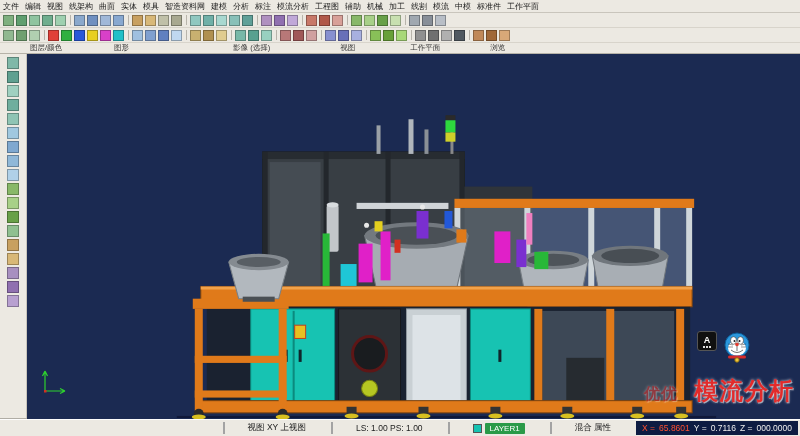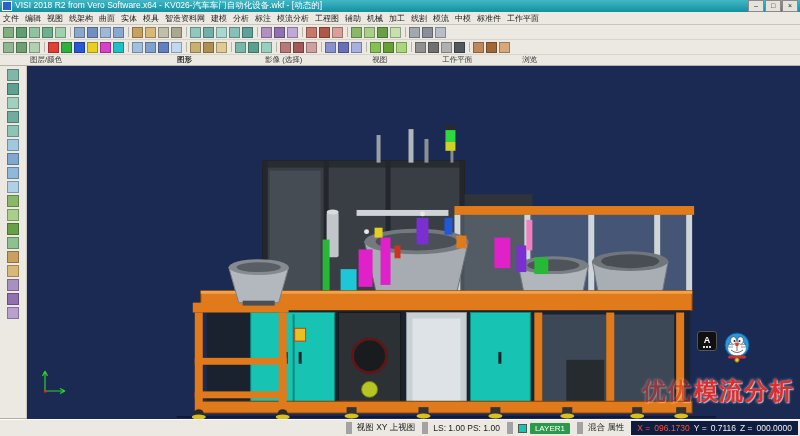--- a/index.html
+++ b/index.html
@@ -22,71 +22,62 @@
   .ticon{width:13px;height:12px;display:flex;align-items:center;justify-content:center;flex:none;}
   .ticon i{width:9px;height:9px;background:var(--c,#aaa);border:1px solid rgba(0,0,0,.28);display:block;}
   .ticon.sep{width:6px;}
   .ticon.sep i{width:1px;height:10px;background:#b8b4ab;border:none;}
 
   
   .labelstrip{height:10px;background:var(--chrome,#ece9e2);display:flex;align-items:center;font-size:7.5px;color:#333;border-bottom:1px solid #b6b2a8;flex:none;}
   .strip-left{margin-left:30px;white-space:nowrap;}
   .strip-items{display:flex;align-items:center;}
   .strip-item{white-space:nowrap;}
-  .strip-item:nth-child(1){margin-left:115px;font-weight:bold;}
-  .strip-item:nth-child(2){margin-left:65px;padding-left:8px;}
+  .strip-item:nth-child(1){margin-left:52px;}
+  .strip-item:nth-child(2){margin-left:96px;padding-left:8px;}
   .strip-item:nth-child(3){margin-left:70px;}
   .strip-item:nth-child(4){margin-left:55px;}
   .strip-item:nth-child(5){margin-left:50px;}
 
   
   .bodyrow{flex:1;display:flex;min-height:0;}
   .left-toolbar{width:26px;background:var(--chrome,#ece9e2);border-right:1px solid #c9c5bc;display:flex;flex-direction:column;align-items:center;padding-top:2px;gap:1px;flex:none;overflow:hidden;}
   .lticon{width:14px;height:13px;display:flex;align-items:center;justify-content:center;flex:none;}
   .lticon i{width:10px;height:10px;background:var(--c,#aaa);border:1px solid rgba(0,0,0,.28);display:block;}
 
   .viewport{flex:1;position:relative;background:var(--viewport_bg,#1b2a52);overflow:hidden;}
   svg.machine{position:absolute;left:0;top:0;width:100%;height:100%;}
 
   .axis{position:absolute;left:12px;bottom:22px;}
   .mascot{position:absolute;right:46px;bottom:54px;display:flex;align-items:flex-start;gap:3px;}
   .abadge{width:18px;height:18px;background:#101010;border:1px solid #555;border-radius:3px;color:#fff;font-size:9px;font-weight:bold;display:flex;flex-direction:column;align-items:center;justify-content:center;gap:1px;}
   .abadge .grid{display:flex;gap:1px;}
   .abadge .grid i{width:2px;height:2px;background:#ddd;display:block;}
 
   .watermark{position:absolute;right:6px;bottom:12px;font-size:24px;font-weight:bold;color:#e22b2b;letter-spacing:1px;white-space:nowrap;text-shadow:0 0 3px rgba(255,255,255,.85),1px 1px 0 rgba(255,255,255,.5);}
-  .watermark .pre{opacity:.5;font-size:24px;margin-right:2px;}
+  .watermark .pre{opacity:.5;font-size:16px;margin-right:16px;}
 
   
   .statusbar{height:16px;background:var(--chrome,#ece9e2);border-top:1px solid #fdfdfd;box-shadow:0 -1px 0 #b0ada5;display:flex;align-items:center;font-size:8.5px;color:#222;gap:2px;padding:0 2px;flex:none;}
   .sb-spacer{flex:1;}
-  .sb-field{padding:0 5px;border-left:6px solid #a3a3a3;height:12px;display:flex;align-items:center;gap:3px;white-space:nowrap;}
+  .sb-field{padding:0 23px;border-left:2px solid #a3a3a3;height:12px;display:flex;align-items:center;gap:3px;white-space:nowrap;}
   .layer-swatch{width:7px;height:7px;background:var(--teal,#17c3b2);border:1px solid #555;display:block;}
   .layer-chip{background:var(--layer_green,#2a9a48);color:#fff;padding:0 5px;font-size:8px;height:11px;display:flex;align-items:center;border-radius:1px;}
   .coords{background:var(--coord_bg,#0e1c42);color:#ededed;height:14px;display:flex;align-items:center;gap:4px;padding:0 6px;font-size:8.5px;white-space:nowrap;}
   .coords .cx{color:var(--coord_x,#ff5030);}
 
   
   .fo{fill:var(--orange);} .ft{fill:var(--teal);} .fm{fill:var(--magenta);} .fp{fill:var(--purple);}
   .fg{fill:var(--green);} .fy{fill:var(--yellow);} .fb{fill:var(--blue);} .fr{fill:var(--red);}
 </style>
 </head>
 <body>
 
 <div class="window">
 
-  <div class="titlebar">
-    <span class="app-icon"></span>
-    <span class="title">VISI 2018 R2 from Vero Software.x64 - KV026-汽车车门自动化设备.wkf - [动态的]</span>
-    <span class="winbtns">
-      <span class="wbtn">–</span>
-      <span class="wbtn">□</span>
-      <span class="wbtn">×</span>
-    </span>
-  </div>
 
   <div class="menubar">
 
   <span class="menu-item">文件</span>
       <span class="menu-item">编辑</span>
       <span class="menu-item">视图</span>
       <span class="menu-item">线架构</span>
       <span class="menu-item">曲面</span>
       <span class="menu-item">实体</span>
       <span class="menu-item">模具</span>
@@ -619,21 +610,21 @@
     <span class="sb-spacer"></span>
     <span class="sb-field">视图 XY 上视图</span>
     <span class="sb-field">LS: 1.00 PS: 1.00</span>
     <span class="sb-field">
       <i class="layer-swatch"></i>
       <span class="layer-chip">LAYER1</span>
     </span>
     <span class="sb-field">混合 属性</span>
     <span class="coords">
       <span class="cx">X =</span>
-      <span class="cx">096.1730</span>
+      <span class="cx">65.8601</span>
       <span>Y =</span>
       <span>0.7116</span>
       <span>Z =</span>
       <span>000.0000</span>
     </span>
   </div>
 
 </div>
 
 </body></html>

